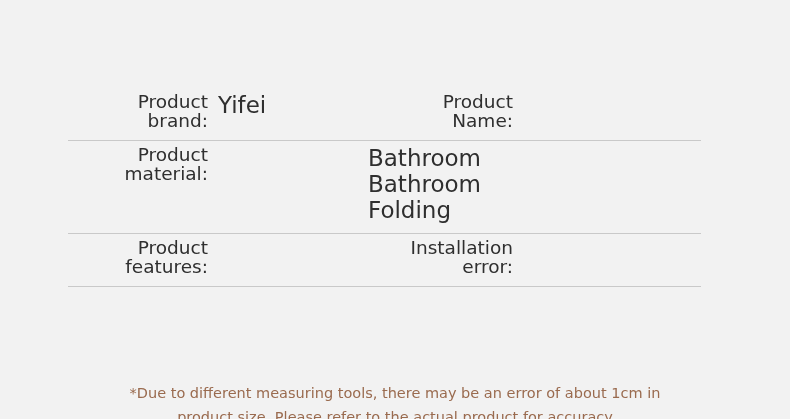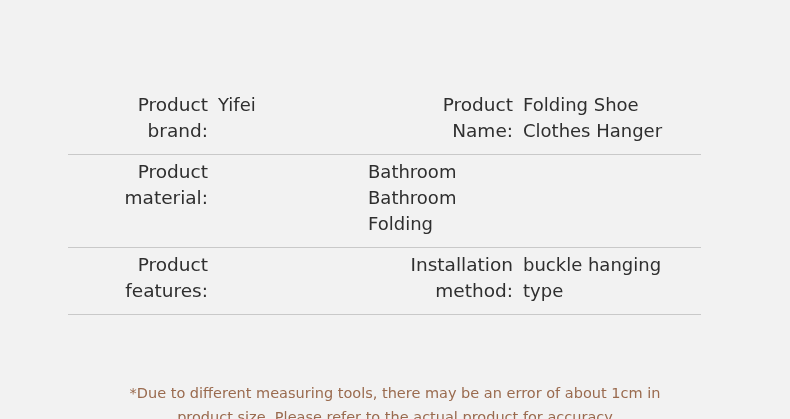--- a/index.html
+++ b/index.html
@@ -46,35 +46,35 @@
   }
   .group-left {
     width: 300px;
   }
   .group-right {
     width: 333px;
   }
   .cell-label {
     text-align: right;
     font-size: 18.5px;
-    line-height: 26px;
+    line-height: 19px;
     color: #2f2f2f;
     white-space: pre-line;
     padding-right: 10px;
     box-sizing: border-box;
   }
   .group-left .cell-label {
     width: 150px;
   }
   .group-right .cell-label {
     width: 155px;
   }
   .cell-value {
     text-align: left;
-    font-size: 18px;
+    font-size: 23px;
     line-height: 26px;
     color: #2f2f2f;
     white-space: pre-line;
     flex: 1;
   }
   .note {
     position: absolute;
     left: 0;
     top: 346px;
     width: 790px;
@@ -97,22 +97,20 @@
 
     <div class="spec-row first">
       <div class="cell-group group-left">
         <div class="cell-label">Product
 brand:</div>
         <div class="cell-value">Yifei</div>
       </div>
       <div class="cell-group group-right">
         <div class="cell-label">Product
 Name:</div>
-        <div class="cell-value">Folding Shoe
-Clothes Hanger</div>
       </div>
     </div>
 
     <div class="spec-row">
       <div class="cell-group group-left">
         <div class="cell-label">Product
 material:</div>
       </div>
       <div class="cell-group group-right">
         <div class="cell-value">Bathroom
@@ -121,23 +119,21 @@
       </div>
     </div>
 
     <div class="spec-row last">
       <div class="cell-group group-left">
         <div class="cell-label">Product
 features:</div>
       </div>
       <div class="cell-group group-right">
         <div class="cell-label">Installation
-method:</div>
-        <div class="cell-value">buckle hanging
-type</div>
+error:</div>
       </div>
     </div>
 
   </div>
 
   <div class="note">
     <span class="note-line">*Due to different measuring tools, there may be an error of about 1cm in</span>
     <span class="note-line">product size. Please refer to the actual product for accuracy</span>
   </div>
 

